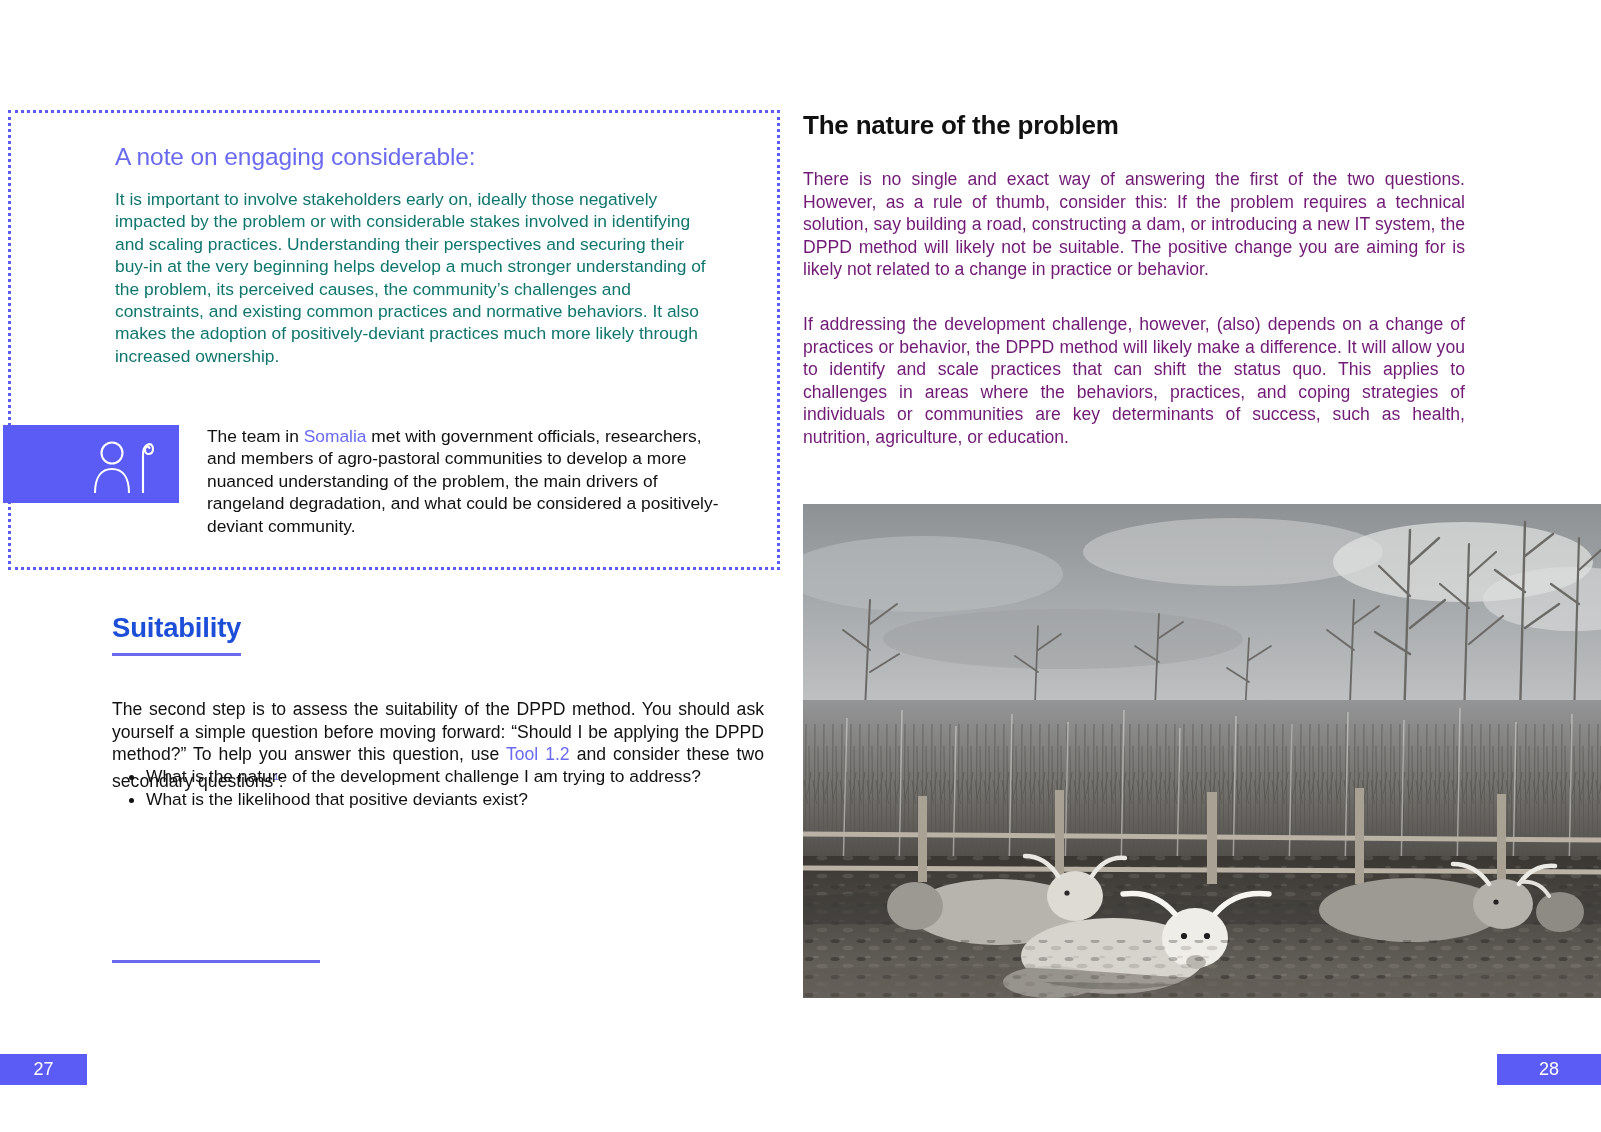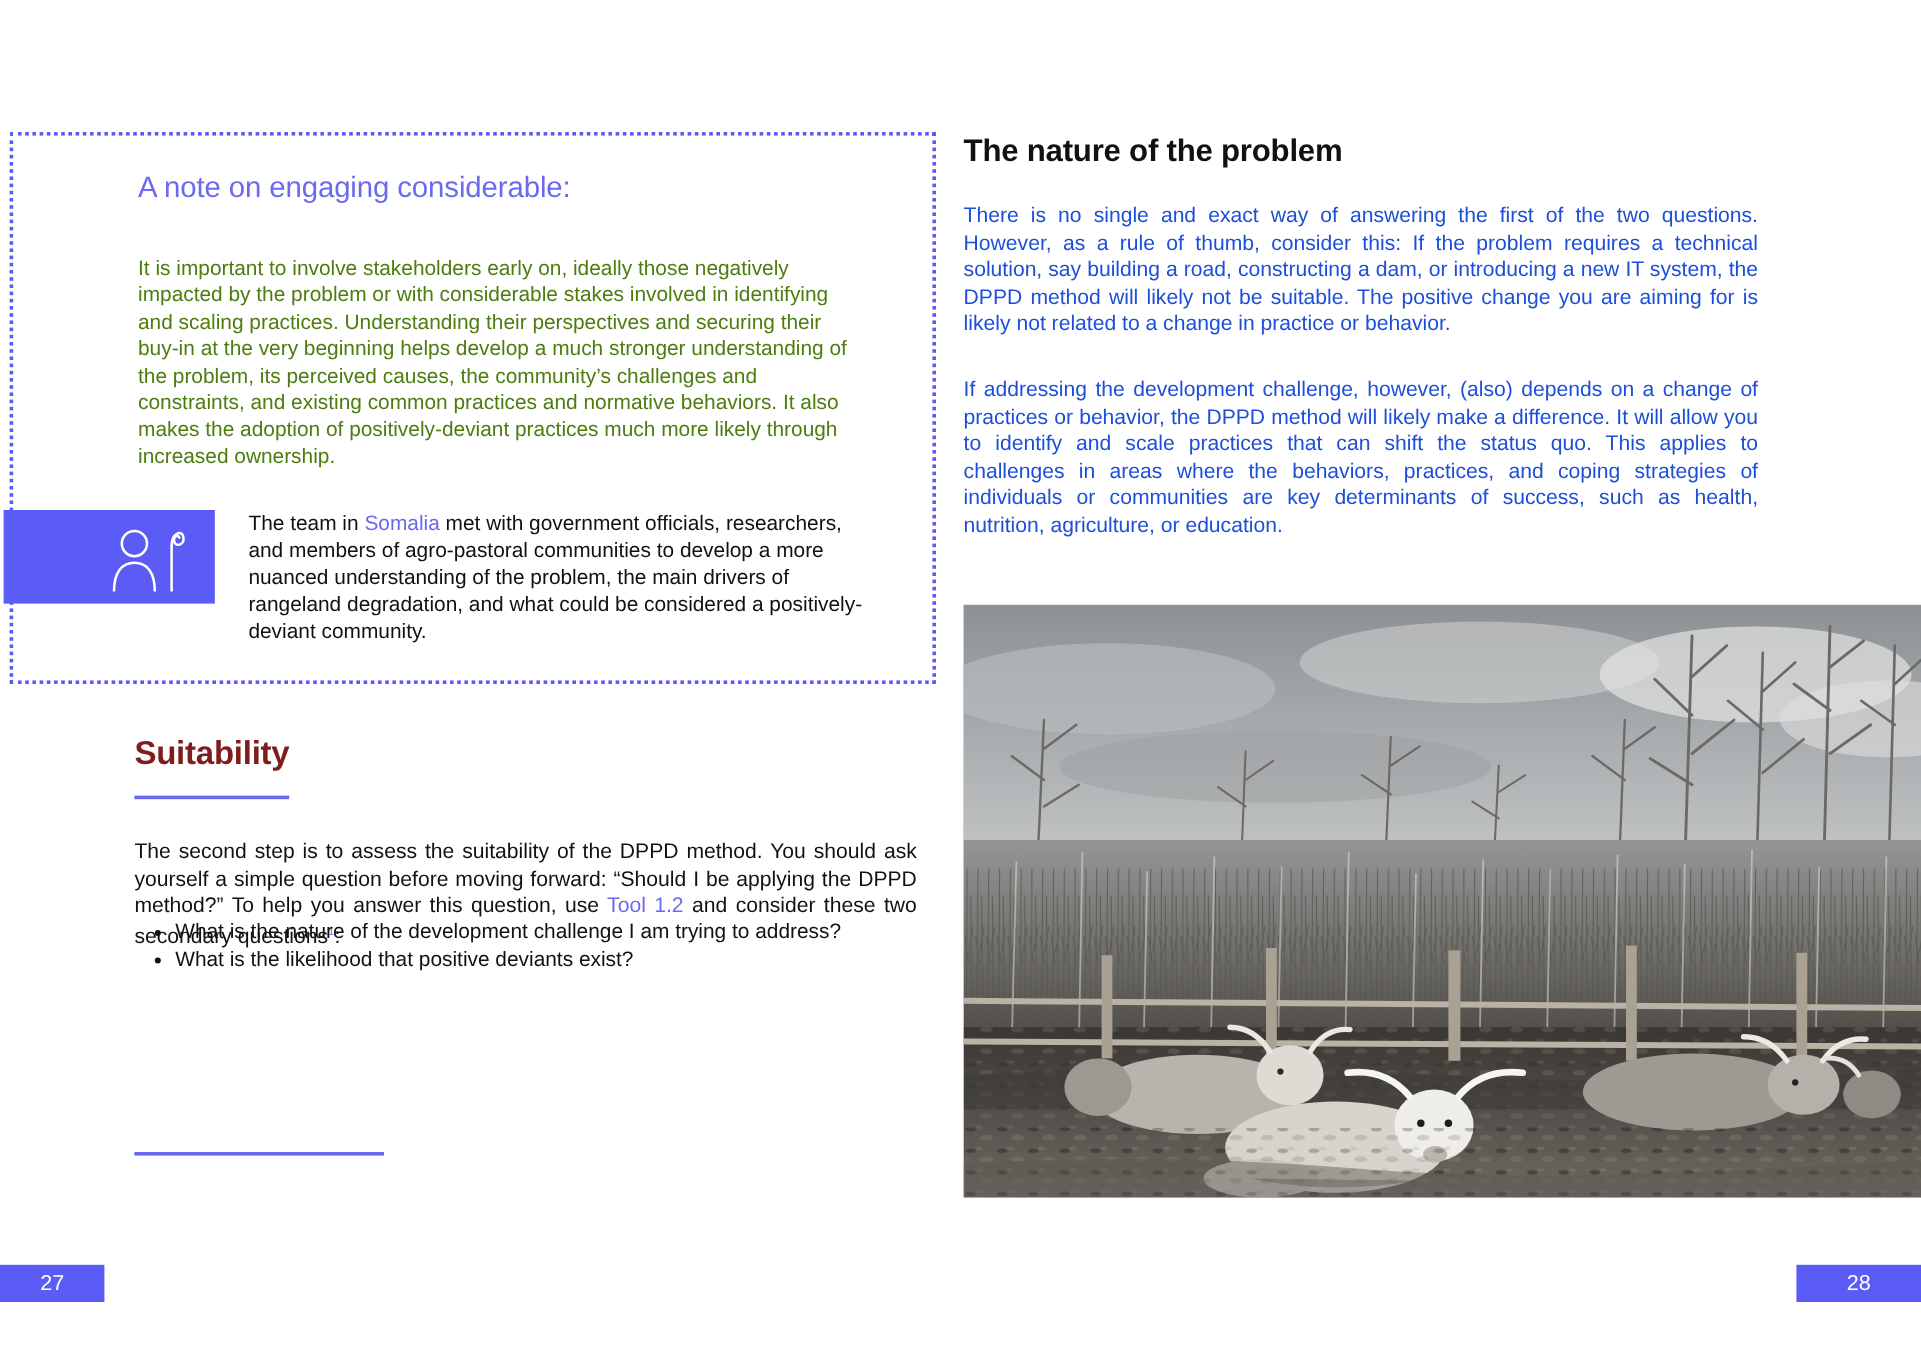--- a/index.html
+++ b/index.html
@@ -50,22 +50,21 @@
     letter-spacing: -0.1px;
     white-space: nowrap;
   }
   .callout-body {
     position: absolute;
     left: 104px;
     top: 75px;
     width: 596px;
     font-size: 17.4px;
     line-height: 22.4px;
-    color: #4d7c0f;
-    margin-top: 24px;
+    color: #0f766e;
   }
 
   
   .icon-tile {
     position: absolute;
     left: -8px;
     top: 312px;
     width: 176px;
     height: 78px;
     background: #5b5bf5;
@@ -83,22 +82,22 @@
 
   .link-accent { color: #6a6af0; }
 
   
   .section-head {
     position: absolute;
     left: 112px;
     top: 612px;
     font-size: 27.5px;
     font-weight: bold;
-    color: #7f1d1d;
-    padding-bottom: 19px;
+    color: #1d4ed8;
+    padding-bottom: 9px;
     border-bottom: 3px solid #6a6af0;
     display: inline-block;
     letter-spacing: -0.2px;
   }
   .suitability-body {
     position: absolute;
     left: 112px;
     top: 698px;
     width: 652px;
     font-size: 17.6px;
@@ -167,21 +166,21 @@
     letter-spacing: -0.2px;
   }
   .r-para {
     position: absolute;
     left: 803px;
     width: 662px;
     font-size: 17.6px;
     line-height: 22.6px;
     text-align: justify;
     text-justify: inter-word;
-    color: #1d4ed8;
+    color: #701a75;
   }
   .r-para1 { top: 168px; }
   .r-para2 { top: 313px; }
 
   
   .photo-frame {
     position: absolute;
     left: 803px;
     top: 504px;
     width: 798px;

